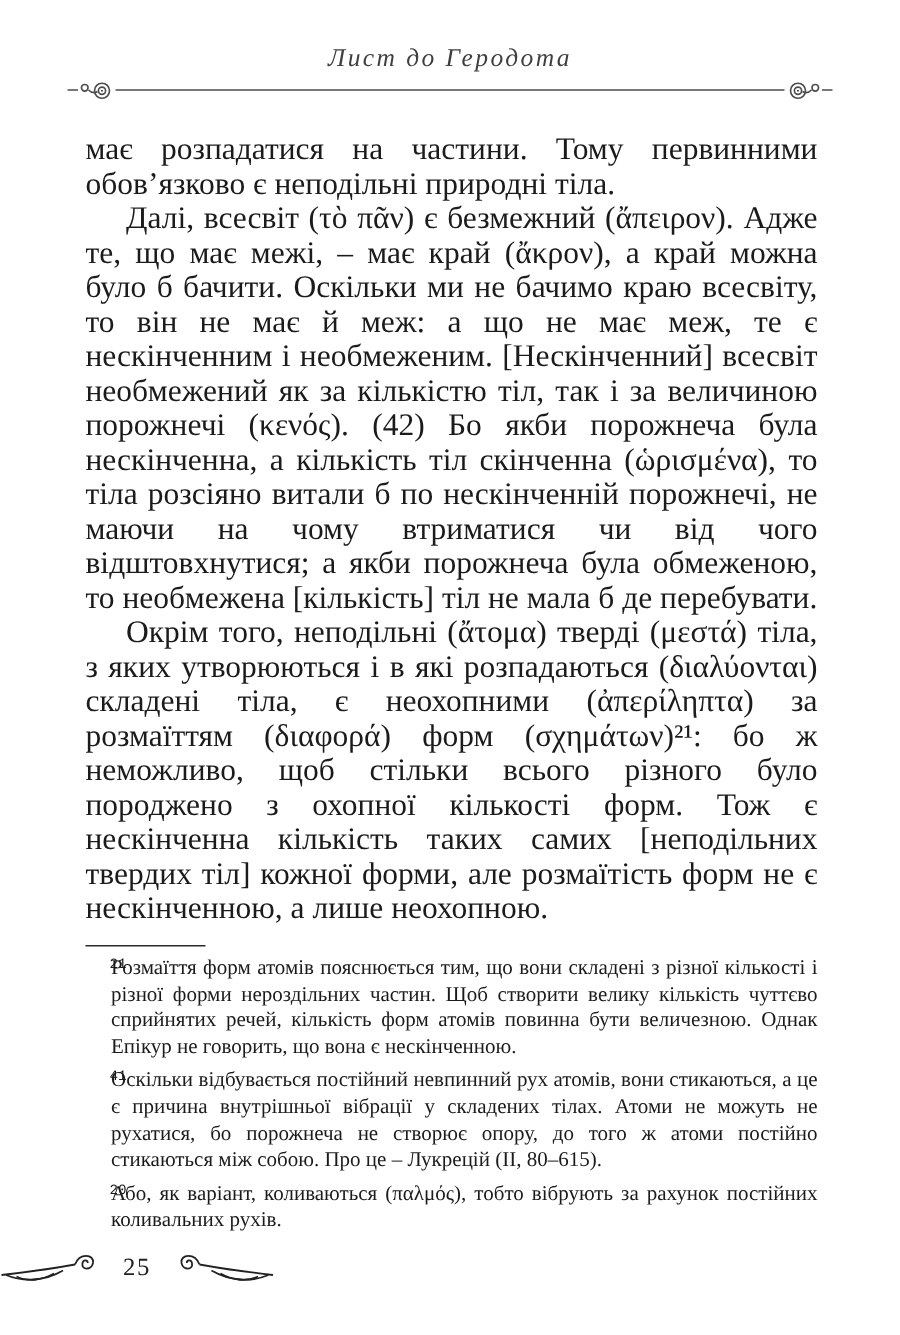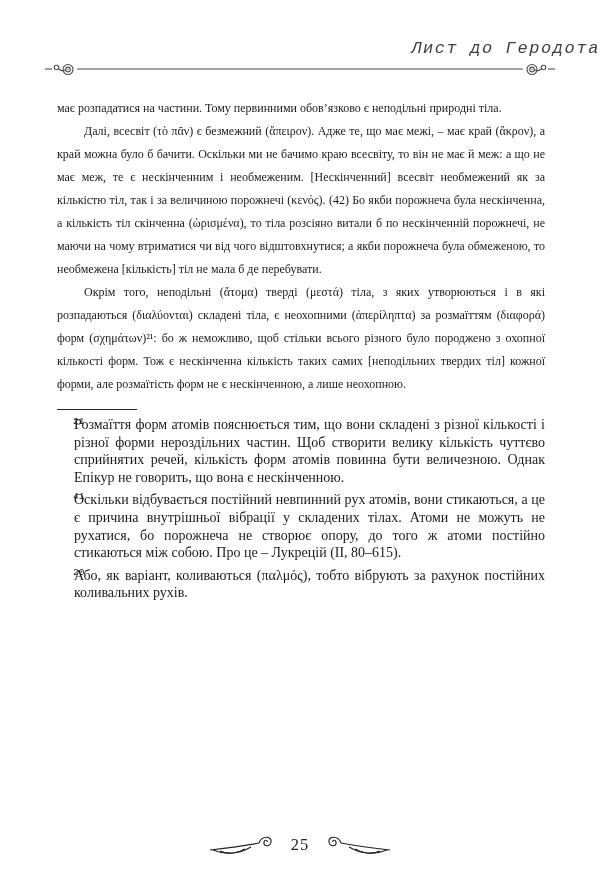--- a/index.html
+++ b/index.html
@@ -12,42 +12,41 @@
     width: 600px;
     height: 890px;
     background: #ffffff;
     overflow: hidden;
     font-family: "Liberation Serif", serif;
     color: #1b1b1b;
   }
 
   
   .page-header {
-    padding-top: 39px;
-    text-align: right;
-    font-family: Liberation Mono, monospace;
+    padding-top: 29px;
+    text-align: center;
   }
   .page-title {
     margin: 0;
     font-size: 17px;
     font-weight: normal;
     font-style: italic;
     letter-spacing: 1.6px;
     color: #3f3f3f;
   }
   .header-rule-wrap {
     width: 512px;
     margin: 2px auto 0 auto;
     line-height: 0;
   }
 
   
   .body-text {
     margin: 19px 55px 0 57px;
-    font-size: 12px;
+    font-size: 21px;
     line-height: 23px;
     text-align: justify;
   }
   .body-text p {
     margin: 0;
   }
   .body-text p.indent {
     text-indent: 27px;
   }
 
@@ -76,21 +75,20 @@
     font-family: Liberation Mono, monospace;
   }
 
   
   .page-footer {
     position: absolute;
     left: 0;
     top: 834px;
     width: 600px;
     display: flex;
-    justify-content: center;
     align-items: center;
     gap: 16px;
   }
   .page-number {
     font-size: 16.5px;
     color: #222;
     letter-spacing: 1px;
   }
   .flourish { line-height: 0; }
   .flourish.mirrored svg { transform: scaleX(-1); }

